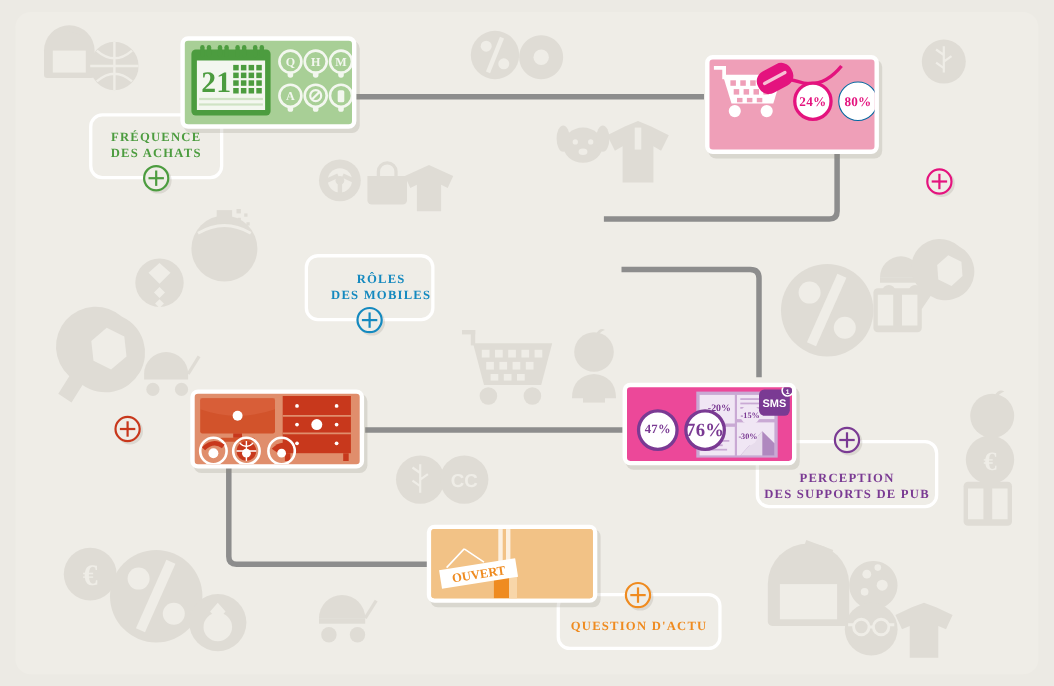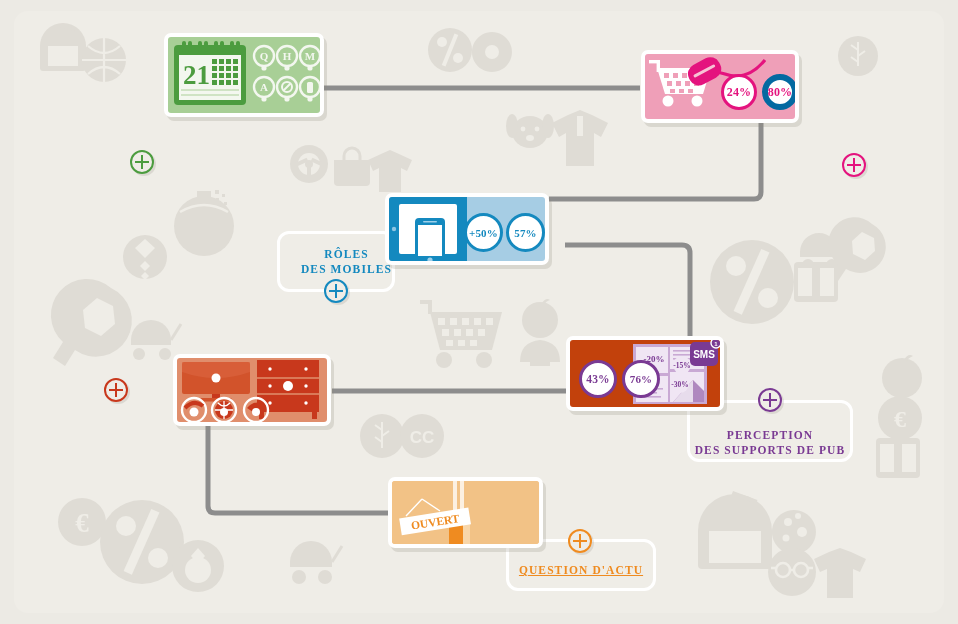--- a/index.html
+++ b/index.html
@@ -59,21 +59,21 @@
   .plus:after{top:50%;left:5px;height:2px;width:14px;margin-top:-1px;}
   .plus-ring{position:absolute;inset:0;border-radius:50%;border:2px solid currentColor;box-sizing:border-box;}
 
   
   .c-green{background:#a8cf96;}
   
   .c-pink{background:#ef9fb8;}
   
   .c-blue{background:#a6cde4;}
   
-  .c-purple{background:#c2410c;}
+  .c-purple{background:#ec4899;margin-top:12px;}
   
   .c-red{background:#e08e6c;}
   
   .c-orange{background:#f2c286;}
 </style>
 </head>
 <body>
 
 <div id="stage">
 
@@ -326,20 +326,26 @@
 
     <path class="wire" d="M761,123 V192 Q761,199 754,199 H549"></path>
 
     <path class="wire" d="M565,245 H682 Q690,245 690,253 V343"></path>
 
     <path class="wire" d="M566,391 H332"></path>
 
     <path class="wire" d="M208,418 V506 Q208,513 215,513 H390"></path>
   </svg>
 
+  <div class="label-box" style="left:81px;top:103px;width:122px;height:60px;">
+    <div class="label-text" style="color:#4c9c3f;">
+      <div>FRÉQUENCE</div>
+      <div>DES ACHATS</div>
+    </div>
+  </div>
   <div class="plus" style="left:130px;top:150px;color:#4c9c3f;">
       <span class="plus-ring"></span>
     </div>
 
   <div class="plus" style="left:842px;top:153px;color:#e4137e;">
       <span class="plus-ring"></span>
     </div>
 
   <div class="label-box" style="left:277px;top:231px;width:118px;height:61px;justify-content:flex-end;">
     <div class="label-text" style="color:#1489bf;">
@@ -359,21 +365,21 @@
     <div class="label-text" style="color:#7a3a93;margin-top:24px;font-family:Liberation Serif, serif;">
       <div>PERCEPTION</div>
       <div>DES SUPPORTS DE PUB</div>
     </div>
   </div>
   <div class="plus" style="left:758px;top:388px;color:#7a3a93;">
       <span class="plus-ring"></span>
     </div>
 
   <div class="label-box" style="left:506px;top:539px;width:150px;height:52px;">
-    <div class="label-text" style="color:#ef8b20;margin-top:11px;text-decoration:underline;">
+    <div class="label-text" style="color:#ef8b20;margin-top:11px;">
       <div>QUESTION D'ACTU</div>
     </div>
   </div>
   <div class="plus" style="left:568px;top:529px;color:#ef8b20;">
       <span class="plus-ring"></span>
     </div>
 
   <div class="card c-green" style="left:164px;top:33px;width:160px;height:84px;">
     <svg class="card-inner" viewBox="0 0 152 76">
 
@@ -436,21 +442,21 @@
           <circle cx="96" cy="31" r="2.6"></circle>
           <circle cx="119" cy="31" r="2.6"></circle>
           <circle cx="142" cy="31" r="2.6"></circle>
           <circle cx="96" cy="62" r="2.6"></circle>
           <circle cx="119" cy="62" r="2.6"></circle>
           <circle cx="142" cy="62" r="2.6"></circle>
         </g>
     </svg>
   </div>
 
-  <div class="card c-pink" style="left:641px;top:50px;width:158px;height:73px;text-align:right;">
+  <div class="card c-pink" style="left:641px;top:50px;width:158px;height:90px;text-align:right;">
     <svg class="card-inner" viewBox="0 0 150 65">
       <path d="M120,6 q-18,22 -40,14 q-18,-6 -30,6" stroke="#e4137e" stroke-width="3.2" fill="none"></path>
       <path d="M12,14 h54 l-8,26 h-38 z" fill="#fff"></path>
       <rect x="4" y="6" width="11" height="3.4" fill="#fff"></rect>
         <rect x="11.6" y="6" width="3.4" height="12" fill="#fff"></rect>
       <g fill="#ef9fb8">
         <rect x="19" y="19" width="5" height="5"></rect>
           <rect x="28" y="19" width="5" height="5"></rect>
           <rect x="37" y="19" width="5" height="5"></rect>
           <rect x="46" y="19" width="5" height="5"></rect>
@@ -467,43 +473,25 @@
         <circle cx="52" cy="47" r="5.5" fill="#fff"></circle>
 
       <g transform="rotate(-28 60 16)">
         <rect x="42" y="6" width="34" height="22" rx="10" fill="#e4137e"></rect>
         <rect x="47" y="15" width="24" height="3" rx="1.5" fill="#f7c0d4"></rect>
       </g>
     </svg>
     <div class="pill" style="left:76px;top:20px;width:36px;height:36px;border:3px solid #e4137e;color:#e4137e;font-size:12px;">
         <span>24%</span>
       </div>
-    <div class="pill" style="left:117px;top:20px;width:36px;height:36px;border:6px solid #0369a1;color:#e4137e;font-size:12px;">
+    <div class="pill" style="left:117px;top:20px;width:36px;height:36px;border:1px solid #0369a1;color:#e4137e;font-size:12px;">
         <span>80%</span>
       </div>
   </div>
 
-  <div class="card c-blue" style="left:385px;top:193px;width:164px;height:72px;">
-    <svg class="card-inner" viewBox="0 0 156 64">
-      <rect x="0" y="0" width="78" height="64" fill="#1489bf"></rect>
-      <rect x="10" y="7" width="58" height="50" rx="2" fill="#fff"></rect>
-      <circle cx="5" cy="32" r="2.2" fill="#8fc5e2"></circle>
-      <rect x="26" y="21" width="30" height="45" rx="4" fill="#1489bf"></rect>
-      <rect x="29" y="28" width="24" height="31" fill="#fff"></rect>
-      <rect x="34" y="24" width="14" height="1.6" rx="0.8" fill="#9ed0ea"></rect>
-      <circle cx="41" cy="63" r="2.6" fill="#9ed0ea"></circle>
-    </svg>
-    <div class="pill" style="left:75px;top:16px;width:39px;height:39px;border:3px solid #1489bf;color:#1489bf;font-size:11px;">
-        <span>+50%</span>
-      </div>
-    <div class="pill" style="left:117px;top:16px;width:39px;height:39px;border:3px solid #1489bf;color:#1489bf;font-size:11px;">
-        <span>57%</span>
-      </div>
-    <div class="pill" style="left:159px;top:16px;width:39px;height:39px;border:3px solid #1489bf;color:#1489bf;font-size:11px;"></div>
-  </div>
 
   <div class="card c-purple" style="left:566px;top:336px;width:158px;height:75px;">
     <svg class="card-inner" viewBox="0 0 150 67">
       <rect x="63" y="4" width="74" height="60" fill="#c9a9d4"></rect>
       <rect x="66" y="7" width="32" height="26" fill="#f0e6f4"></rect>
       <rect x="100" y="7" width="34" height="22" fill="#f0e6f4"></rect>
       <rect x="66" y="36" width="32" height="26" fill="#f0e6f4"></rect>
       <rect x="100" y="32" width="34" height="30" fill="#f0e6f4"></rect>
       <g fill="#c9a9d4">
         <rect x="103" y="10" width="26" height="1.6"></rect>
@@ -520,23 +508,23 @@
       <circle cx="112" cy="25" r="9" fill="#f0e6f4"></circle>
       <text x="112" y="28" font-family="Liberation Serif, serif" font-size="7.5" font-weight="bold" fill="#7a3a93" text-anchor="middle">-15%</text>
       <circle cx="110" cy="44" r="9" fill="#f0e6f4"></circle>
       <text x="110" y="47" font-family="Liberation Serif, serif" font-size="7.5" font-weight="bold" fill="#7a3a93" text-anchor="middle">-30%</text>
       <rect x="120" y="2" width="28" height="24" rx="5" fill="#7a3a93"></rect>
       <text x="134" y="18" font-family="Liberation Sans, sans-serif" font-size="10" font-weight="bold" fill="#fff" text-anchor="middle">SMS</text>
       <circle cx="146" cy="3" r="5" fill="#7a3a93" stroke="#fff" stroke-width="1.4"></circle>
       <text x="146" y="6" font-family="Liberation Sans, sans-serif" font-size="6" font-weight="bold" fill="#fff" text-anchor="middle">1</text>
     </svg>
     <div class="pill" style="left:9px;top:20px;width:38px;height:38px;border:3px solid #7a3a93;color:#7a3a93;font-size:11.5px;">
-        <span>43%</span>
+        <span>47%</span>
       </div>
-    <div class="pill" style="left:52px;top:20px;width:38px;height:38px;border:3px solid #7a3a93;color:#7a3a93;font-size:11px;">
+    <div class="pill" style="left:52px;top:20px;width:38px;height:38px;border:3px solid #7a3a93;color:#7a3a93;font-size:17px;">
         <span>76%</span>
       </div>
   </div>
 
   <div class="card c-red" style="left:173px;top:354px;width:158px;height:72px;">
     <svg class="card-inner" viewBox="0 0 150 64">
 
       <rect x="5" y="4" width="68" height="32" rx="2" fill="#d2532b"></rect>
       <path d="M5,4 h68 v10 q-34,12 -68,0 z" fill="#dd6a45" opacity=".5"></path>
       <circle cx="39" cy="20" r="4.5" fill="#fff"></circle>

